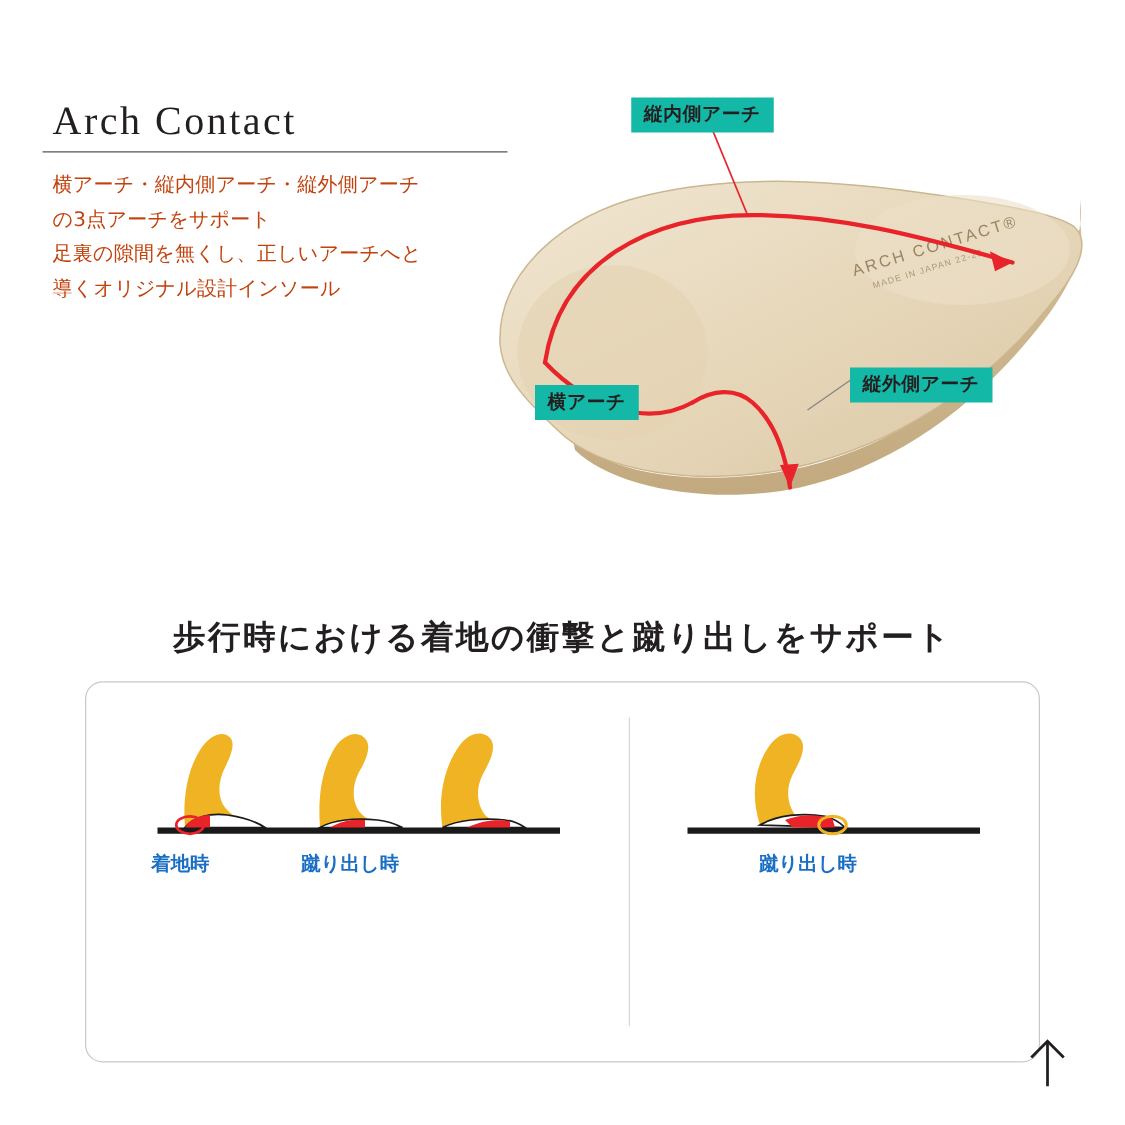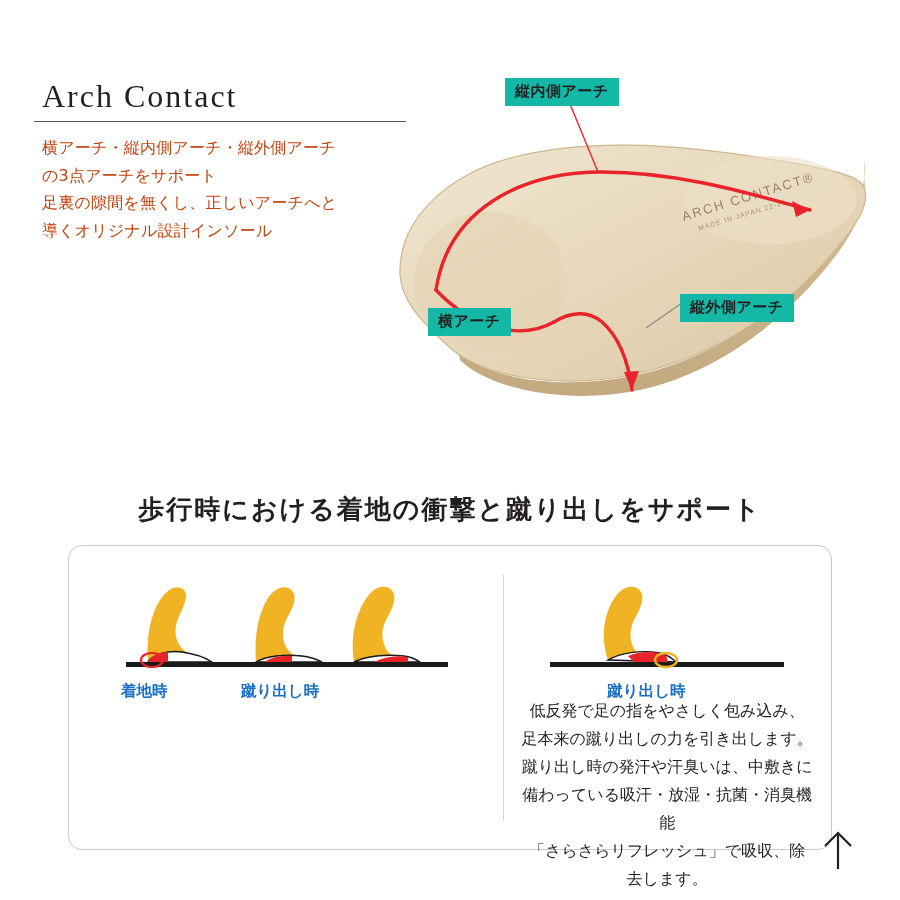--- a/index.html
+++ b/index.html
@@ -324,25 +324,20 @@
                 <path d="M86 80 C98 75 112 75 124 79 L126 86 L92 86 Z" fill="#e8232a"></path>
                 <ellipse cx="124" cy="84" rx="11" ry="7" fill="none" stroke="#f0b323" stroke-width="2.4"></ellipse>
               </g>
             </svg>
           </div>
 
           <div class="step-labels">
             <div class="step-label lbl-kick">蹴り出し時</div>
           </div>
 
-          <div class="body-copy">低反発で足の指をやさしく包み込み、
-足本来の蹴り出しの力を引き出します。
-蹴り出し時の発汗や汗臭いは、中敷きに
-備わっている吸汗・放湿・抗菌・消臭機能
-「さらさらリフレッシュ」で吸収、除去します。</div>
         </div>
 
       </div>
     </div>
   </div>
 
   <div class="scroll-top">
     <svg width="46" height="46" viewBox="0 0 46 46">
       <line x1="23" y1="42" x2="23" y2="6" stroke="#231f20" stroke-width="2.2"></line>
       <polyline points="10,19 23,6 36,19" fill="none" stroke="#231f20" stroke-width="2.2"></polyline>

